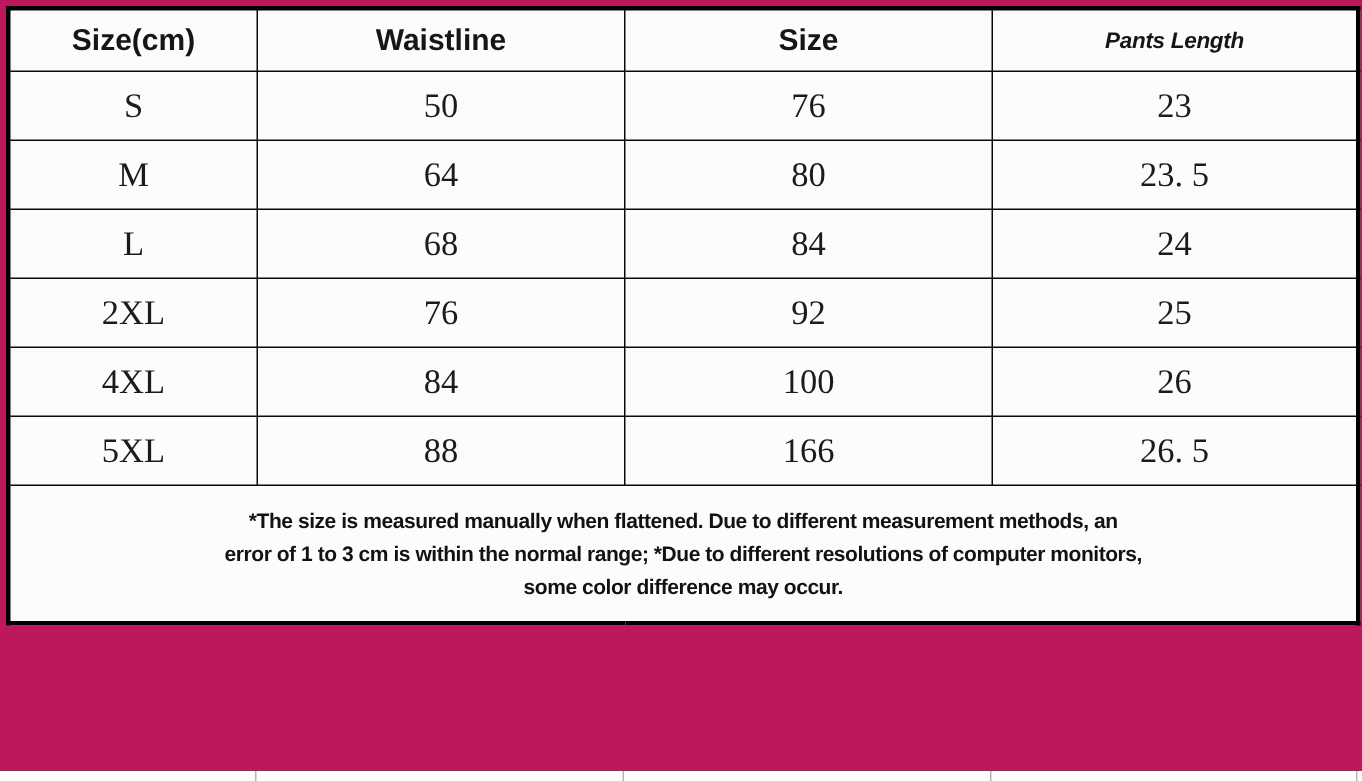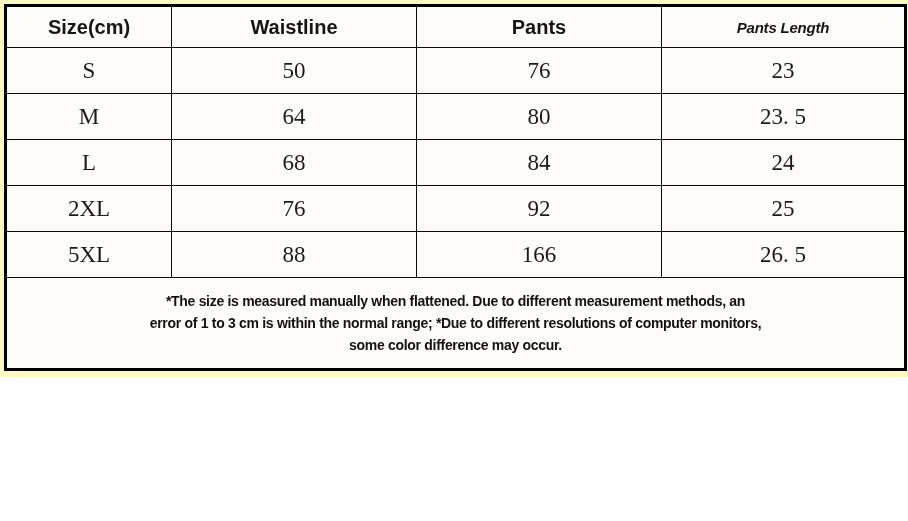--- a/index.html
+++ b/index.html
@@ -3,22 +3,22 @@
 <meta charset="utf-8">
 <style>
   html, body {
     margin: 0;
     padding: 0;
     background: #ffffff;
   }
   .sheet {
     position: relative;
     width: 908px;
-    height: 377px;
-    background: #fef9c3;
+    height: 521px;
+    background: #be185d;
     overflow: hidden;
     font-family: "Liberation Sans", sans-serif;
   }
   table.size-chart {
     position: absolute;
     left: 4px;
     top: 4px;
     width: 900px;
     border-collapse: collapse;
     table-layout: fixed;
@@ -98,21 +98,21 @@
     <colgroup>
       <col class="c-size">
         <col class="c-waist">
         <col class="c-hips">
         <col class="c-pants">
     </colgroup>
     <tbody>
       <tr class="header-row">
         <th>Size(cm)</th>
         <th>Waistline</th>
-        <th>Pants</th>
+        <th>Size</th>
         <th class="small-head">Pants Length</th>
       </tr>
 
       <tr class="data-row">
         <td>S</td>
         <td>50</td>
         <td>76</td>
         <td>23</td>
       </tr>
       <tr class="data-row">
@@ -127,20 +127,26 @@
         <td>84</td>
         <td>24</td>
       </tr>
       <tr class="data-row">
         <td>2XL</td>
         <td>76</td>
         <td>92</td>
         <td>25</td>
       </tr>
       <tr class="data-row">
+        <td>4XL</td>
+        <td>84</td>
+        <td>100</td>
+        <td>26</td>
+      </tr>
+      <tr class="data-row">
         <td>5XL</td>
         <td>88</td>
         <td>166</td>
         <td>26. 5</td>
       </tr>
 
       <tr>
         <td class="footnote-cell" colspan="4">
           <div class="footnote-line">*The size is measured manually when flattened. Due to different measurement methods, an</div>
           <div class="footnote-line">error of 1 to 3 cm is within the normal range; *Due to different resolutions of computer monitors,</div>

